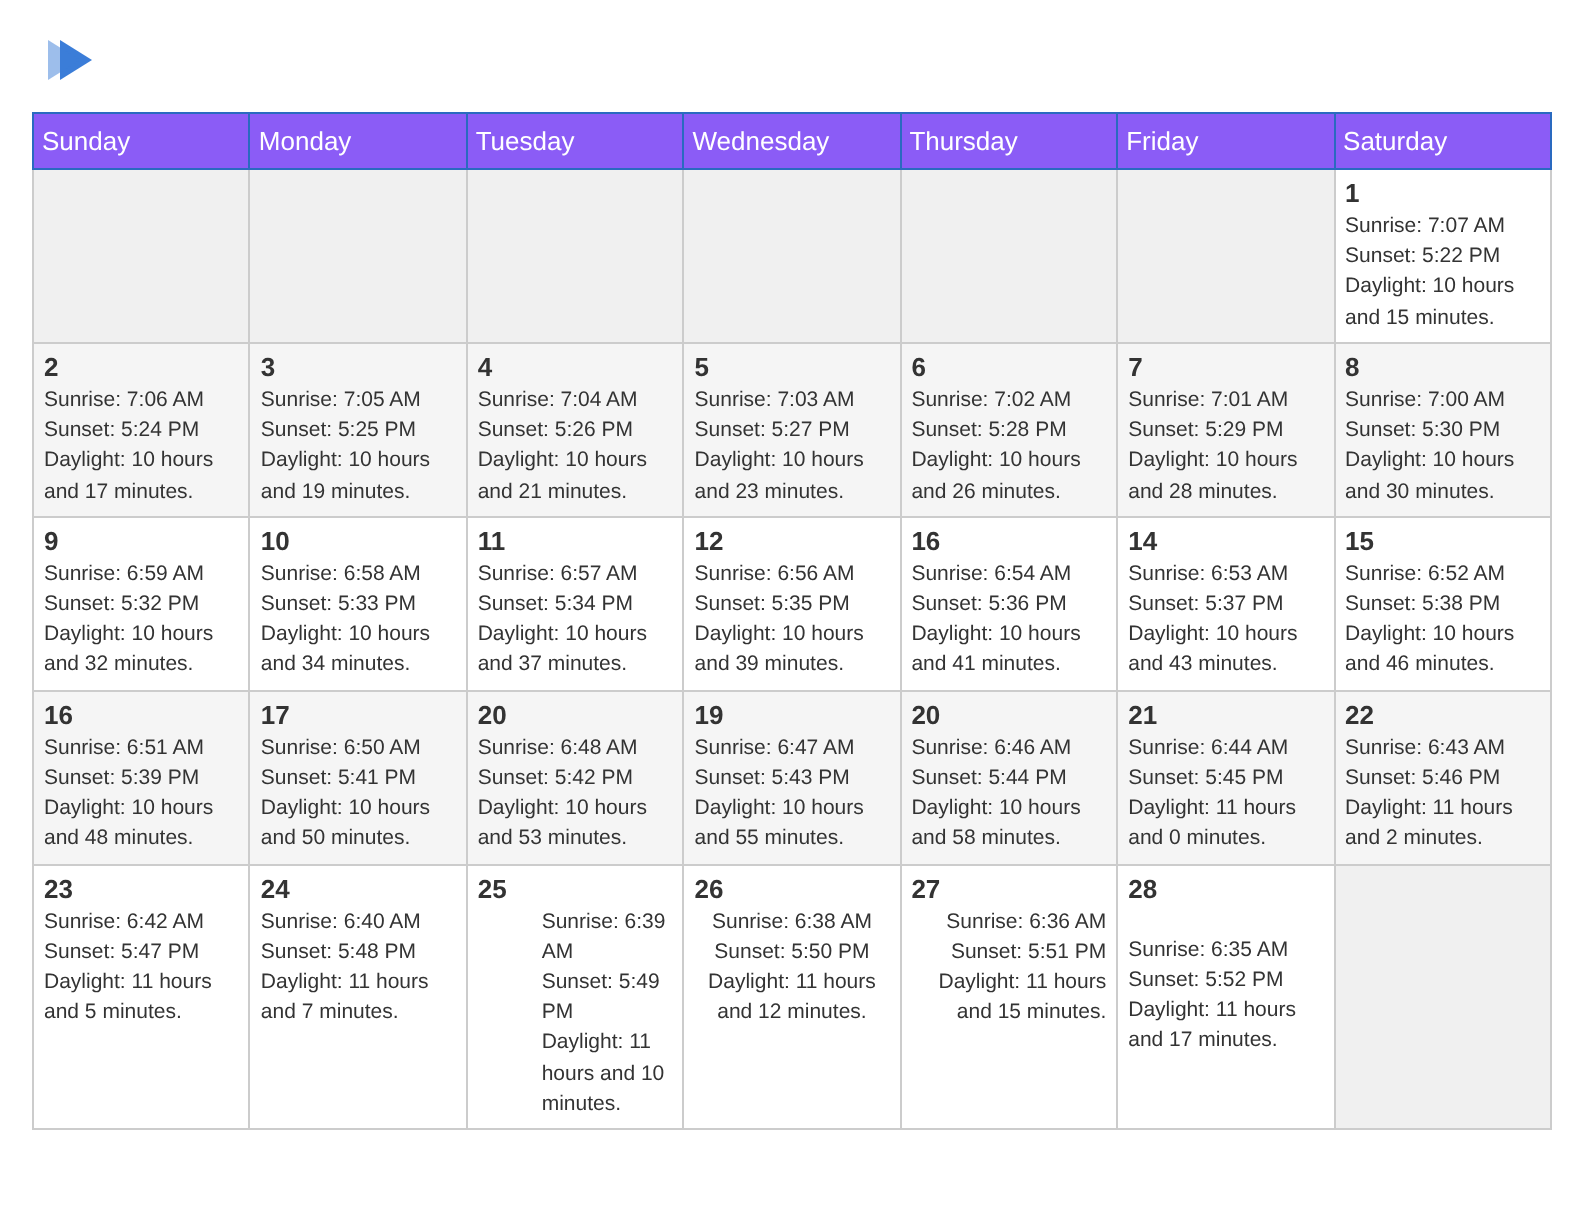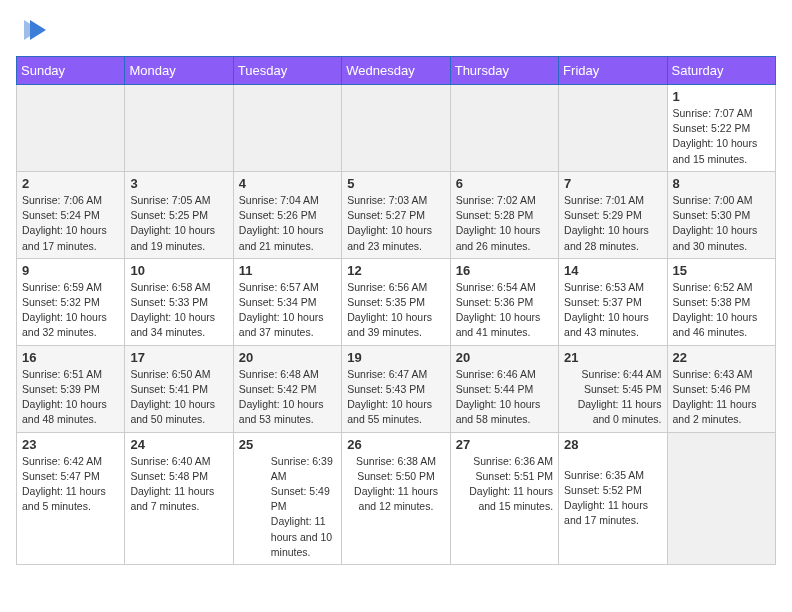--- a/index.html
+++ b/index.html
@@ -249,21 +249,21 @@
 Daylight: 10 hours and 55 minutes.</div>
         </td>
         <td>
           <span class="day-number">20</span>
           <div class="day-info" style="white-space: pre-line;">Sunrise: 6:46 AM
 Sunset: 5:44 PM
 Daylight: 10 hours and 58 minutes.</div>
         </td>
         <td>
           <span class="day-number">21</span>
-          <div class="day-info" style="white-space: pre-line; text-align: right;">Sunrise: 6:44 AM
+          <div class="day-info" style="white-space: pre-line;">Sunrise: 6:44 AM
 Sunset: 5:45 PM
 Daylight: 11 hours and 0 minutes.</div>
         </td>
         <td>
           <span class="day-number">22</span>
           <div class="day-info" style="white-space: pre-line;">Sunrise: 6:43 AM
 Sunset: 5:46 PM
 Daylight: 11 hours and 2 minutes.</div>
         </td>
       </tr>

